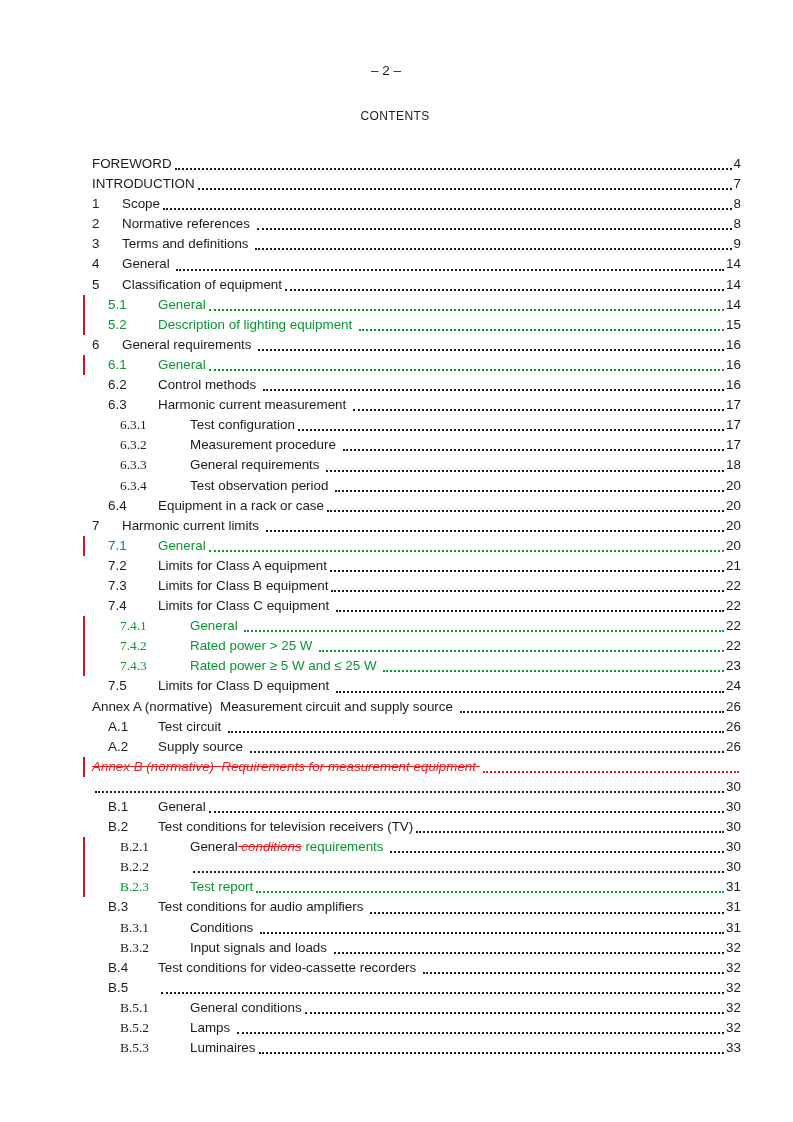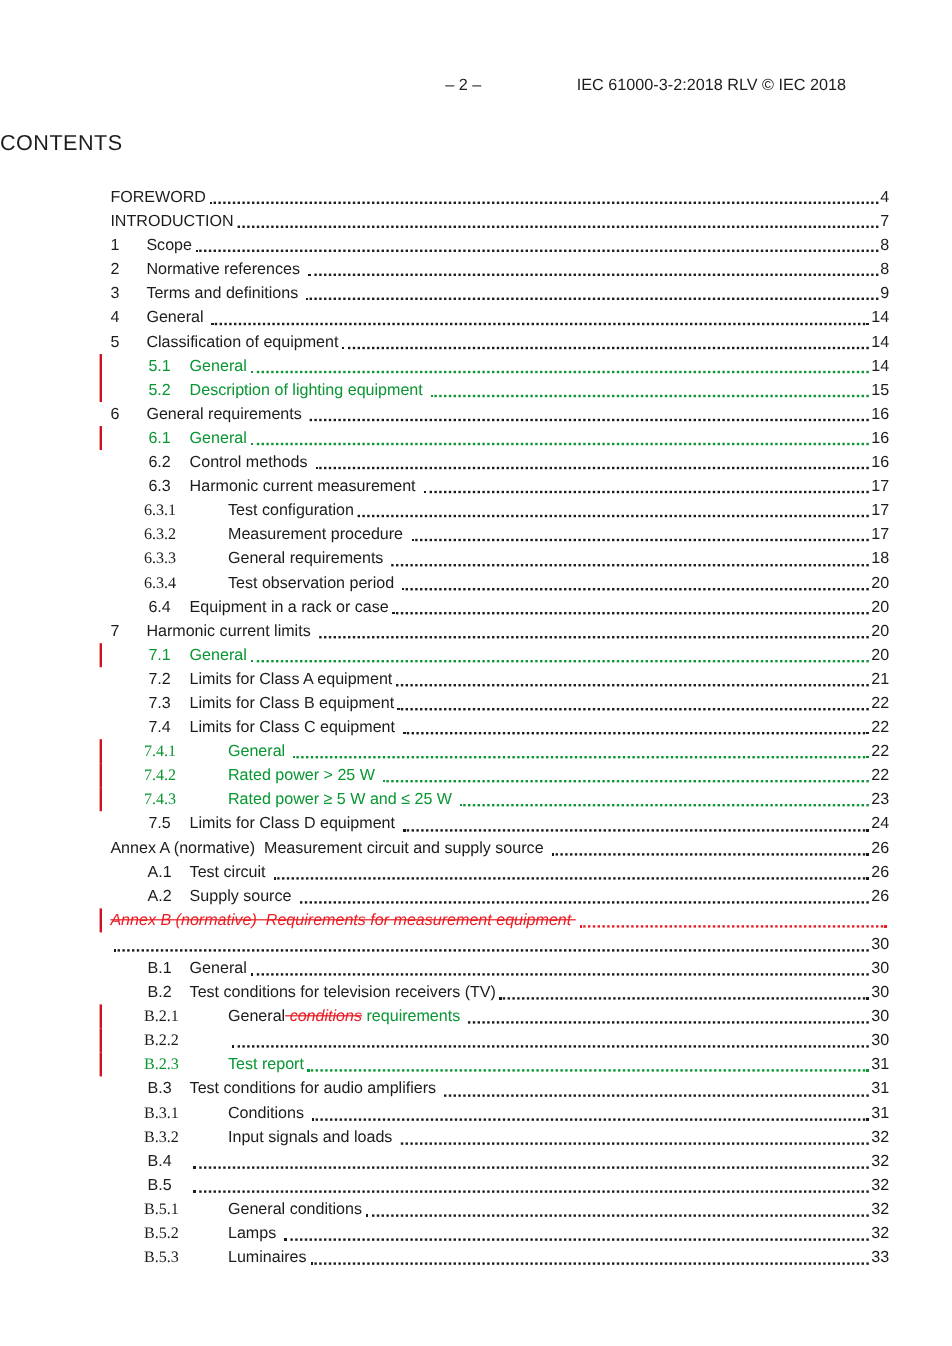--- a/index.html
+++ b/index.html
@@ -7,39 +7,39 @@
     width:793px;height:1122px;position:relative;overflow:hidden;
     font-family:"Liberation Sans", sans-serif;
     color:#1c1c1c;
   }
   
   .page-header{position:absolute;top:62px;left:0;width:793px;height:18px;font-size:13.5px;line-height:18px;}
   .hdr-pagenum{position:absolute;left:0;width:772px;text-align:center;}
   .hdr-docref{position:absolute;right:88px;top:0;text-align:right;}
   
   .contents-title{
-    position:absolute;top:109px;left:0;width:790px;text-align:left;
-    font-size:18px;letter-spacing:0.4px;
+    position:absolute;top:109px;left:0;width:790px;text-align:center;
+    font-size:12px;letter-spacing:0.4px;
   }
   
   .toc{
     position:absolute;top:154px;left:0;right:0;
     padding:0 52px 0 92px;
     font-size:13.4px;
   }
   .row{
     display:flex;align-items:flex-end;
     height:20.1px;line-height:20.1px;
     position:relative;white-space:pre;
   }
   .row.lvl2{padding-left:16px;}
   .row.lvl3{padding-left:28px;}
   .num{flex:none;}
   .lvl1 .num{width:30px;}
-  .lvl2 .num{width:50px;text-align:center;}
+  .lvl2 .num{width:50px;}
   .lvl3 .num{width:70px;font-family:Liberation Serif, serif;}
   .title{flex:none;}
   .leader{
     flex:1 1 auto;
     border-bottom:2px dotted #1c1c1c;
     margin:0 2px 4px 3px;
     min-width:10px;
   }
   .page{flex:none;text-align:right;}
   
@@ -52,21 +52,20 @@
   .row.cb::before{
     content:"";position:absolute;left:-9px;top:0;bottom:0;width:2px;
     background:#cc1420;
   }
 </style>
 </head>
 <body>
 
 <div class="page-header">
   <span class="hdr-pagenum">– 2 –</span>
-  <span class="hdr-docref">IEC 61000-3-2:2018 RLV © IEC 2018</span>
 </div>
 
 <div class="contents-title">CONTENTS</div>
 
 <div class="toc">
     <div class="row lvl0"><span class="title"><span class="seg-n">FOREWORD</span></span><span class="leader"></span><span class="page">4</span></div>
     <div class="row lvl0"><span class="title"><span class="seg-n">INTRODUCTION</span></span><span class="leader"></span><span class="page">7</span></div>
     <div class="row lvl1"><span class="num">1</span><span class="title"><span class="seg-n">Scope</span></span><span class="leader"></span><span class="page">8</span></div>
     <div class="row lvl1"><span class="num">2</span><span class="title"><span class="seg-n">Normative references </span></span><span class="leader"></span><span class="page">8</span></div>
     <div class="row lvl1"><span class="num">3</span><span class="title"><span class="seg-n">Terms and definitions </span></span><span class="leader"></span><span class="page">9</span></div>
@@ -98,18 +97,18 @@
     <div class="row lvl0 cb"><span class="title"><span class="seg-d">Annex B (normative)&nbsp; Requirements for measurement equipment </span></span><span class="leader leader-d"></span></div>
     <div class="row lvl0"><span class="leader"></span><span class="page">30</span></div>
     <div class="row lvl2"><span class="num">B.1</span><span class="title"><span class="seg-n">General</span></span><span class="leader"></span><span class="page">30</span></div>
     <div class="row lvl2"><span class="num">B.2</span><span class="title"><span class="seg-n">Test conditions for television receivers (TV)</span></span><span class="leader"></span><span class="page">30</span></div>
     <div class="row lvl3 cb"><span class="num">B.2.1</span><span class="title"><span class="seg-n">General</span><span class="seg-d"> conditions</span><span class="seg-i"> requirements </span></span><span class="leader"></span><span class="page">30</span></div>
     <div class="row lvl3 cb"><span class="num">B.2.2</span><span class="leader"></span><span class="page">30</span></div>
     <div class="row lvl3 cb"><span class="num ins">B.2.3</span><span class="title"><span class="seg-i">Test report</span></span><span class="leader leader-i"></span><span class="page">31</span></div>
     <div class="row lvl2"><span class="num">B.3</span><span class="title"><span class="seg-n">Test conditions for audio amplifiers </span></span><span class="leader"></span><span class="page">31</span></div>
     <div class="row lvl3"><span class="num">B.3.1</span><span class="title"><span class="seg-n">Conditions </span></span><span class="leader"></span><span class="page">31</span></div>
     <div class="row lvl3"><span class="num">B.3.2</span><span class="title"><span class="seg-n">Input signals and loads </span></span><span class="leader"></span><span class="page">32</span></div>
-    <div class="row lvl2"><span class="num">B.4</span><span class="leader"></span><span class="page">32</span></div>
+    <div class="row lvl2"><span class="num">B.4</span><span class="title"><span class="seg-n">Test conditions for video-cassette recorders </span></span><span class="leader"></span><span class="page">32</span></div>
     <div class="row lvl2"><span class="num">B.5</span><span class="leader"></span><span class="page">32</span></div>
     <div class="row lvl3"><span class="num">B.5.1</span><span class="title"><span class="seg-n">General conditions</span></span><span class="leader"></span><span class="page">32</span></div>
     <div class="row lvl3"><span class="num">B.5.2</span><span class="title"><span class="seg-n">Lamps </span></span><span class="leader"></span><span class="page">32</span></div>
     <div class="row lvl3"><span class="num">B.5.3</span><span class="title"><span class="seg-n">Luminaires</span></span><span class="leader"></span><span class="page">33</span></div>
   </div>
 
 </body></html>

